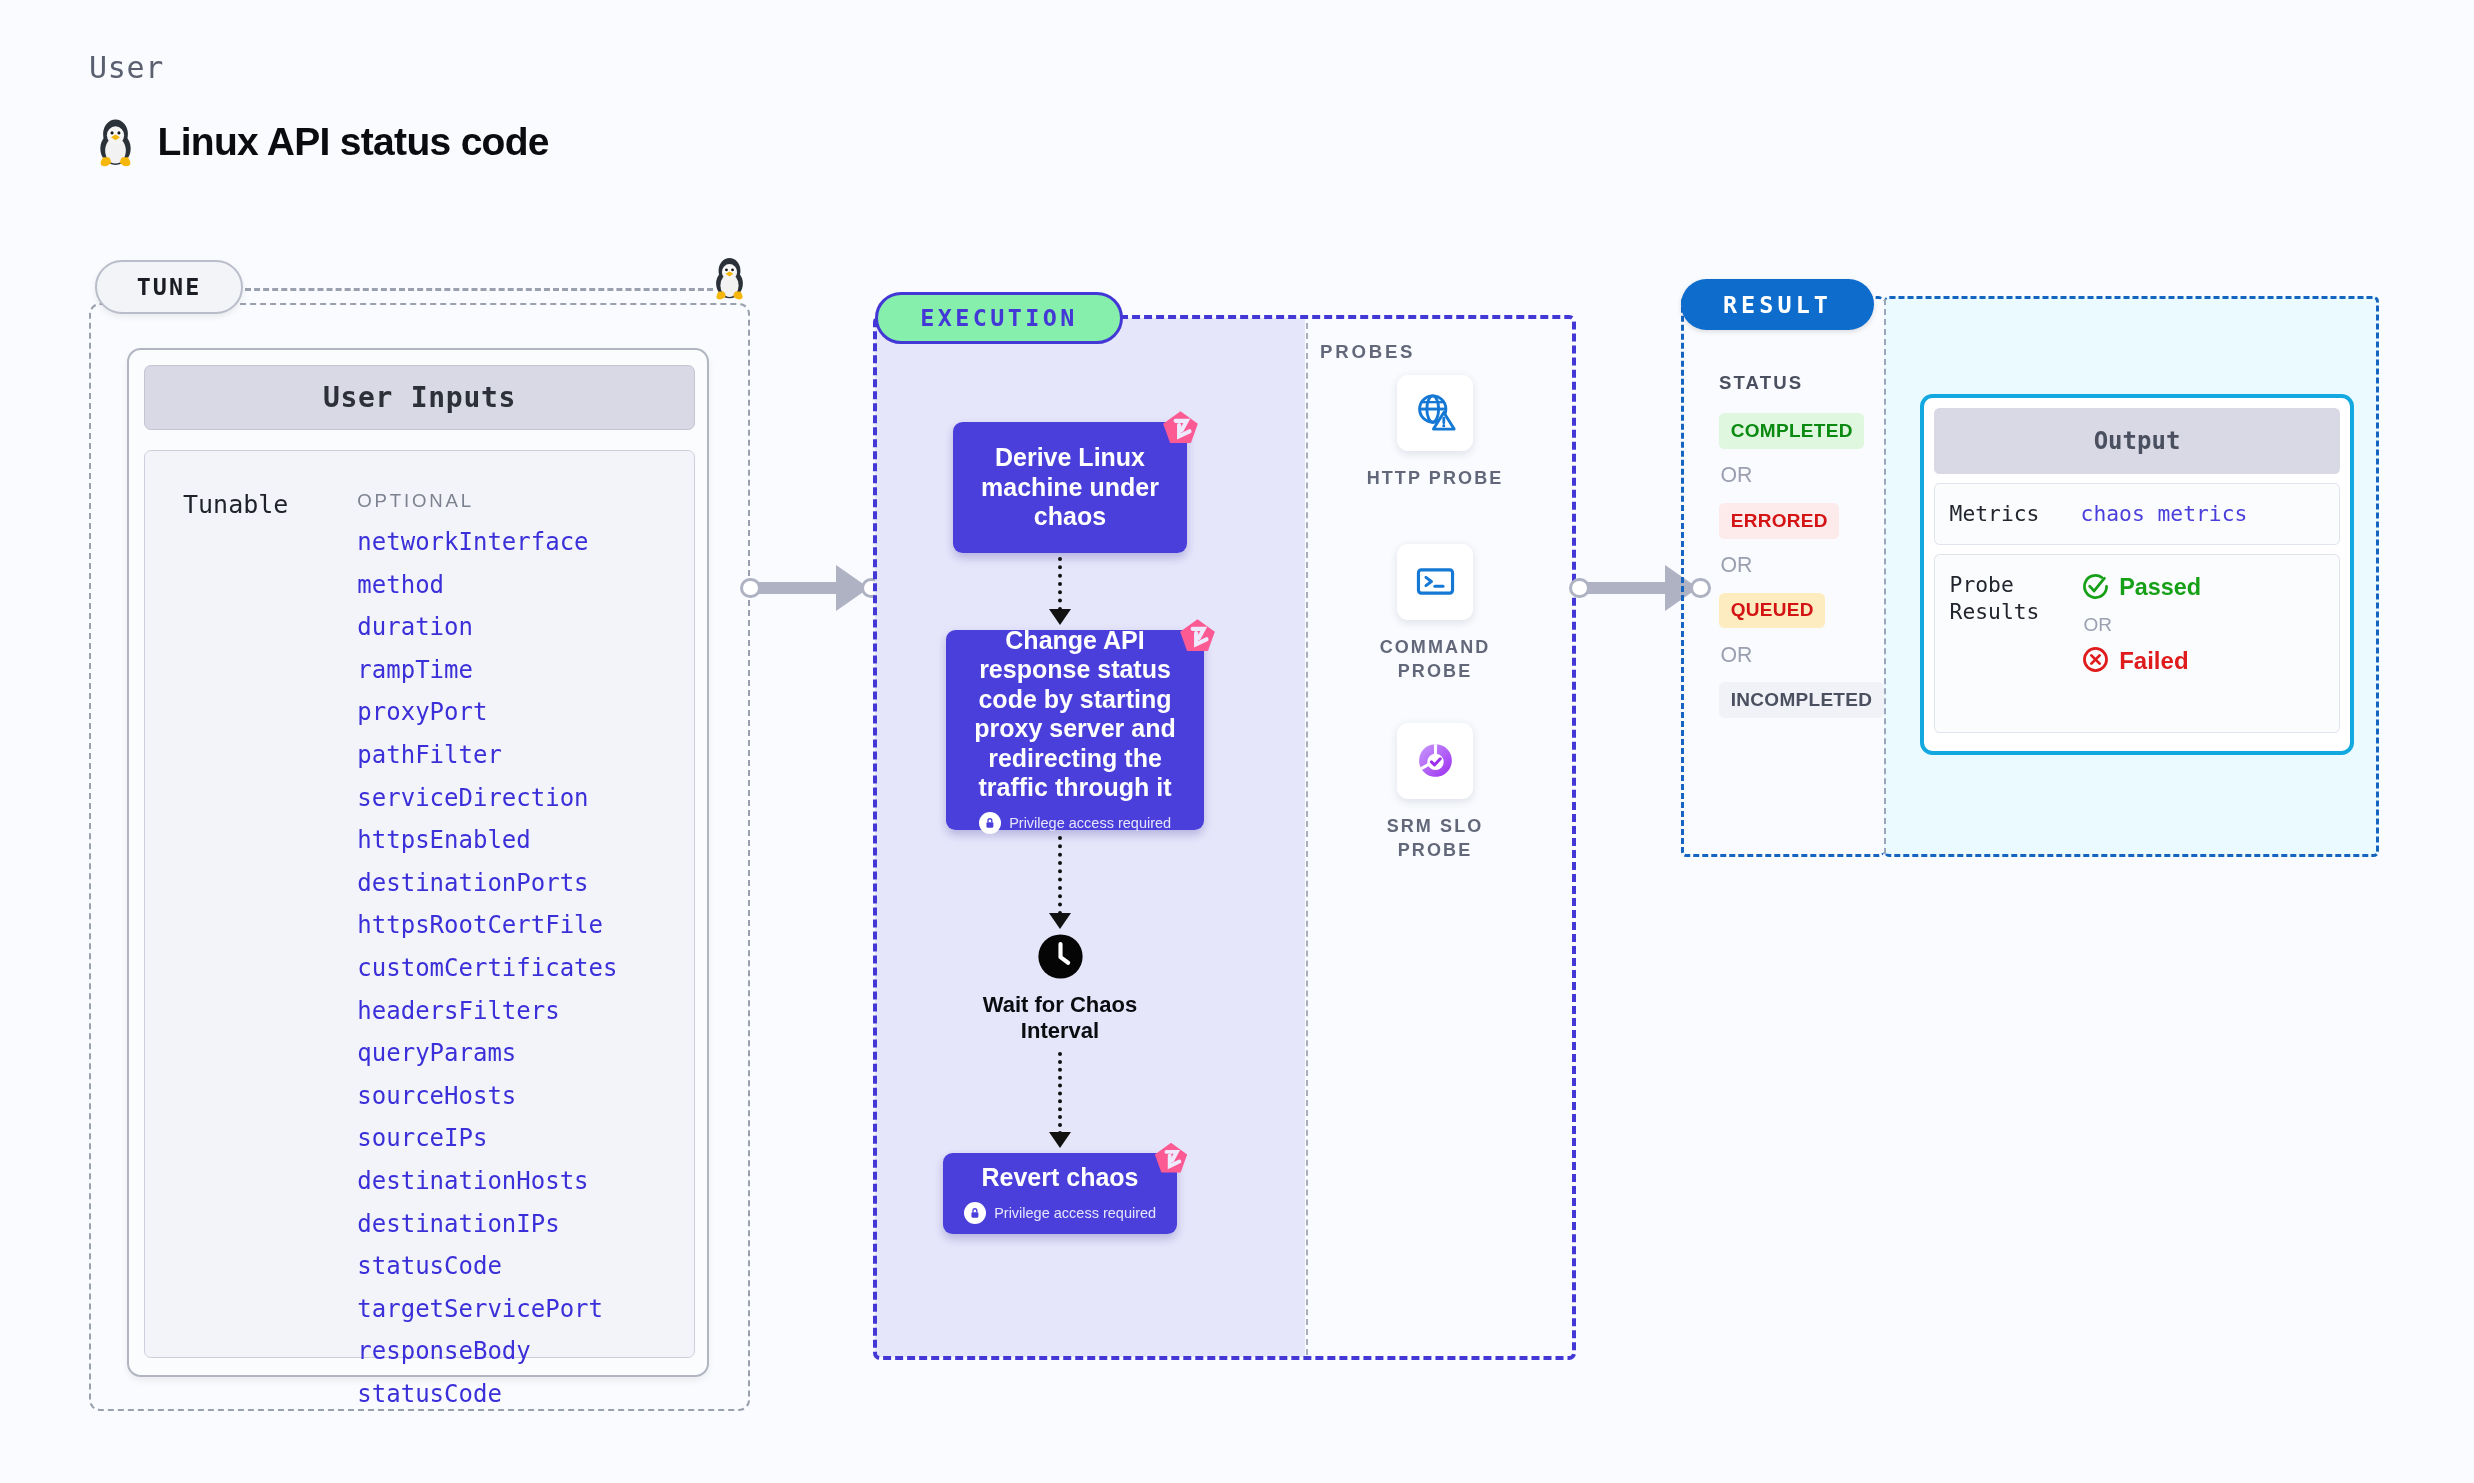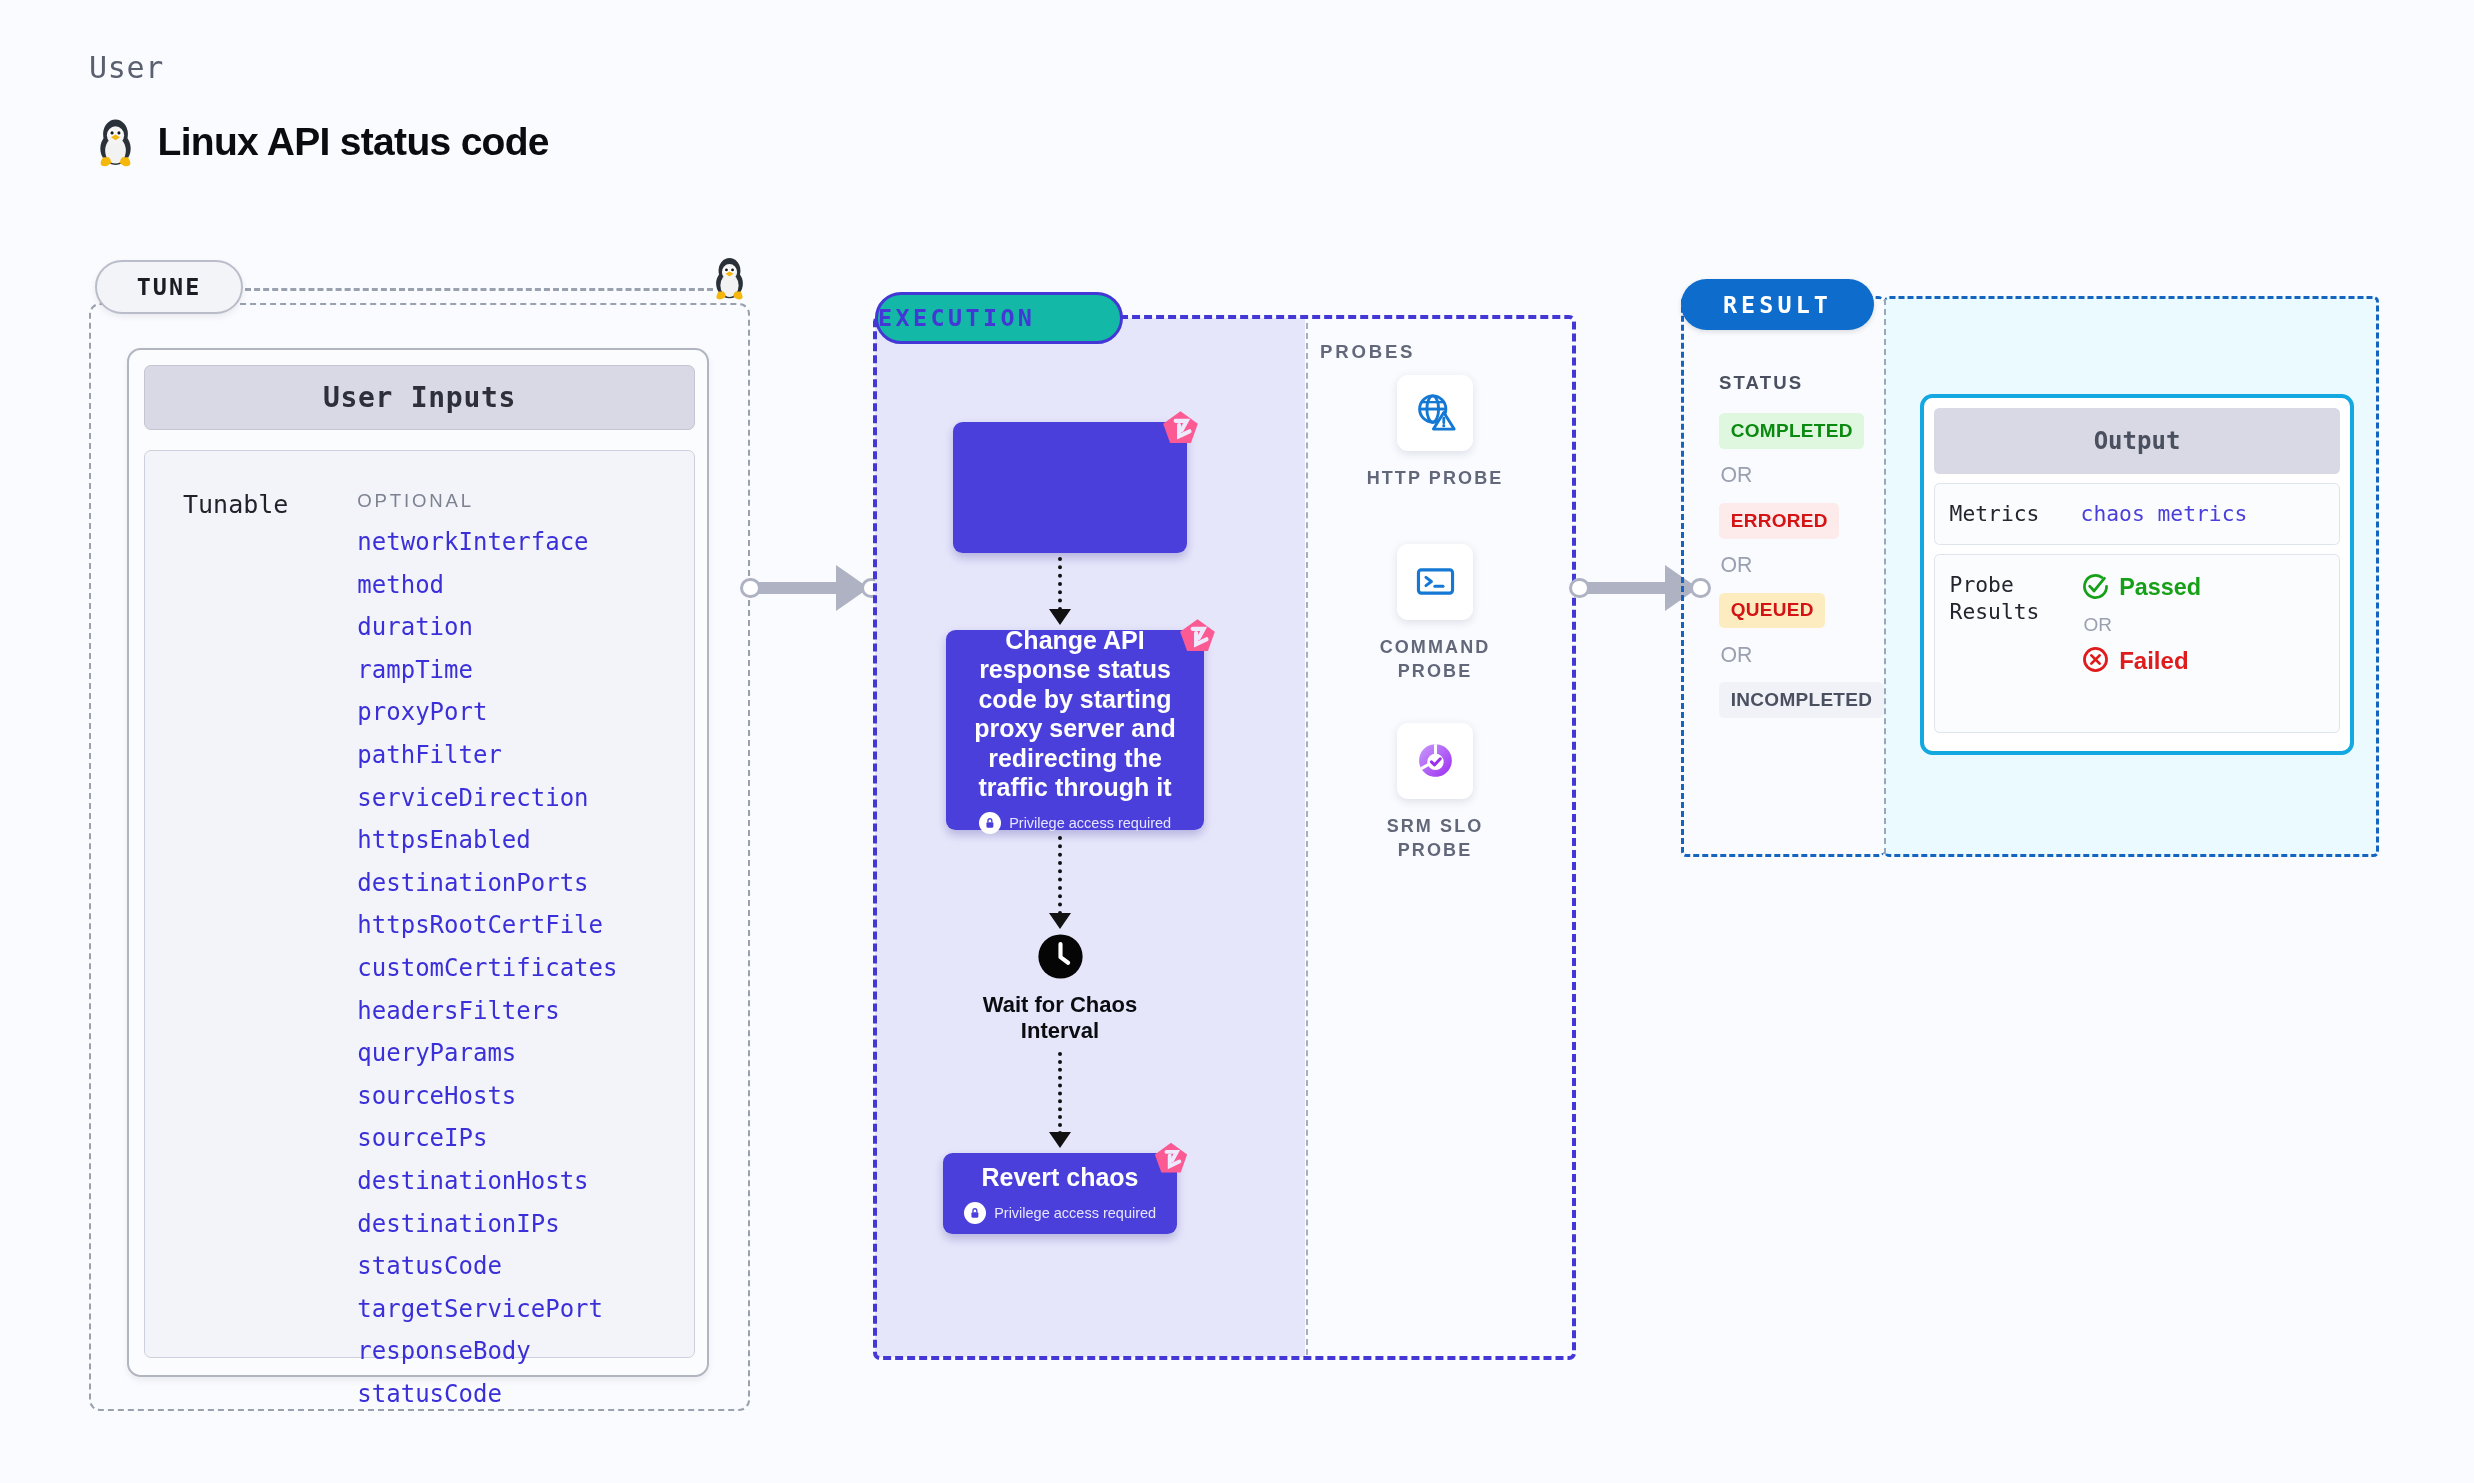--- a/index.html
+++ b/index.html
@@ -131,23 +131,23 @@
     border: 4.1px dashed #4338d6; border-radius: 6.9px;
   }
   .exec-fill {
     position: absolute; left: 875px; top: 318px;
     width: 430px; height: 1039px;
     background: #e6e6fb;
   }
   .exec-badge {
     position: absolute; left: 875px; top: 292px;
     width: 248px; height: 52px;
-    background: #14b8a6; border: 3.4px solid #4338d6;
+    background: #86efac; border: 3.4px solid #4338d6;
     border-radius: 27.5px;
-    display: flex; align-items: center; justify-content: flex-start;
+    display: flex; align-items: center; justify-content: center;
     z-index: 6;
   }
   .exec-badge span {
     font-family: "DejaVu Sans Mono", monospace;
     font-weight: 700; font-size: 23.4px; color: #4338d6; letter-spacing: 3.4px;
   }
 
   .flow-box {
     position: absolute;
     background: #4a3fdb;
@@ -404,20 +404,21 @@
     <div class="conn-dot" style="left:121px; top:13.8px;"></div>
   </div>
 
   <div class="exec-fill"></div>
   <div class="exec-dashed"></div>
   <div class="exec-badge">
     <span>EXECUTION</span>
   </div>
 
   <div class="flow-box" style="left:953px; top:422px; width:234px; height:131px;">
+    <div class="fb-title">Derive Linux machine under chaos</div>
     <span class="litmus-badge">
       <svg width="43" height="43" viewBox="0 0 62 62">
         <path d="M31 6 L56 24 L46 52 L16 52 L6 24 Z" fill="#fb5a93"></path>
         <path d="M24 20 L40 20 L33 33" stroke="#eceafc" stroke-width="6" fill="none" stroke-linecap="round"></path>
         <path d="M29 26 L29 42 L44 35" stroke="#eceafc" stroke-width="6" fill="none" stroke-linecap="round"></path>
       </svg>
     </span>
   </div>
   <div class="dotted-arrow" style="left:1058px; top:557px; height:54px;"></div>
   <div class="dotted-arrow-head" style="left:1049px; top:609px;"></div>

